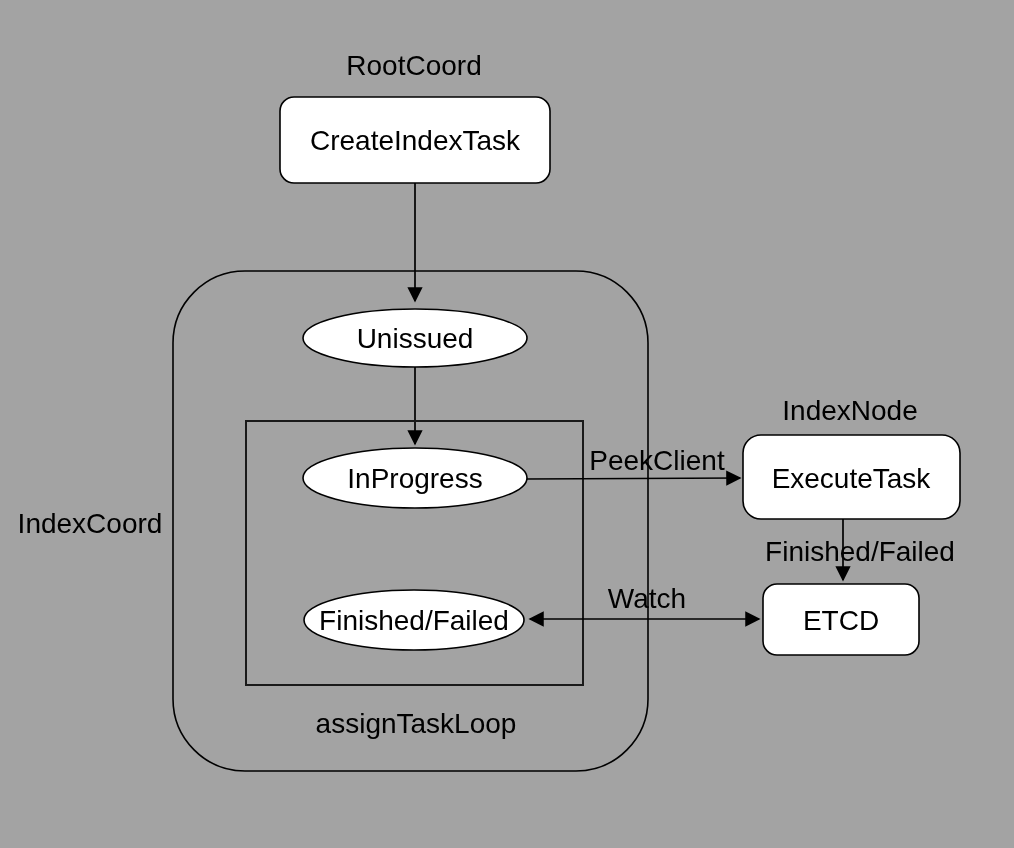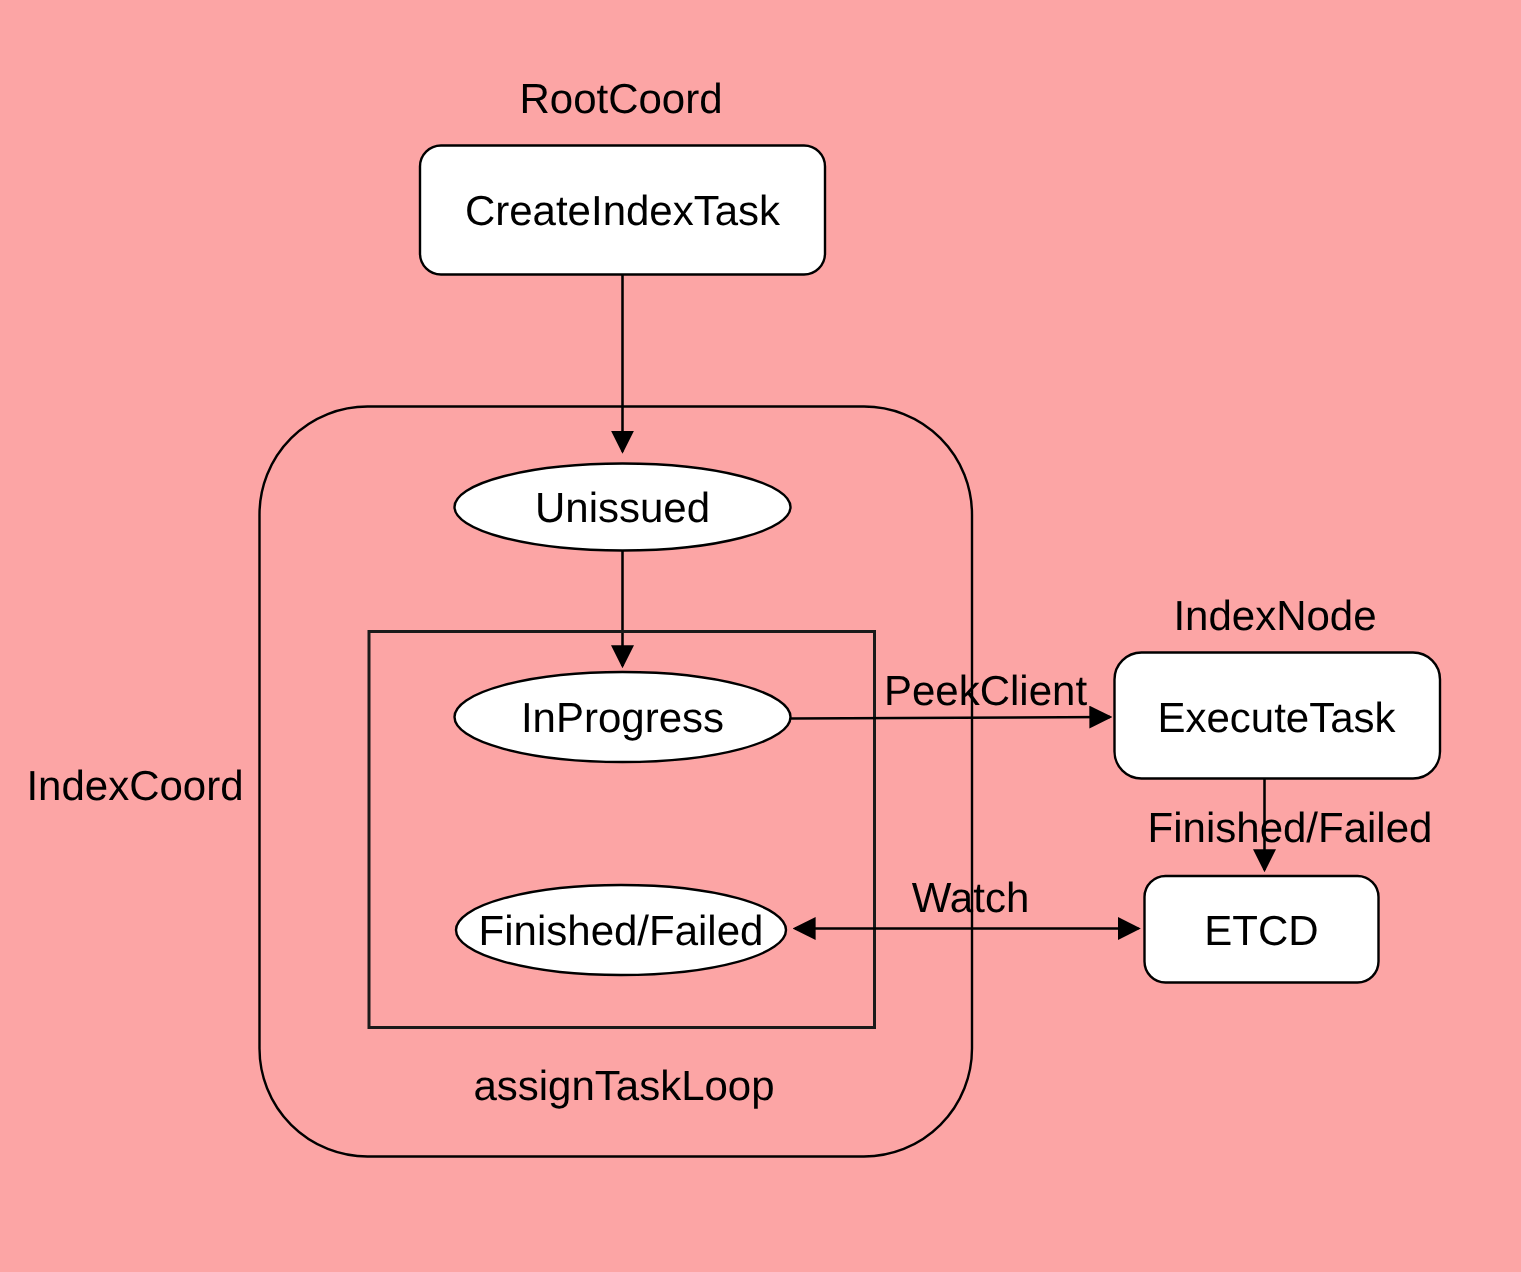--- a/index.html
+++ b/index.html
@@ -7,21 +7,21 @@
     padding: 0;
     background: #ffffff;
     width: 1014px;
     height: 848px;
     overflow: hidden;
   }
   .canvas-wrap {
     position: relative;
     width: 1014px;
     height: 848px;
-    background: #fca5a5;
+    background: #a3a3a3;
   }
   svg {
     display: block;
     font-family: "Liberation Sans", "DejaVu Sans", sans-serif;
   }
   .node-shape {
     fill: #ffffff;
     stroke: #000000;
     stroke-width: 1.6;
   }

